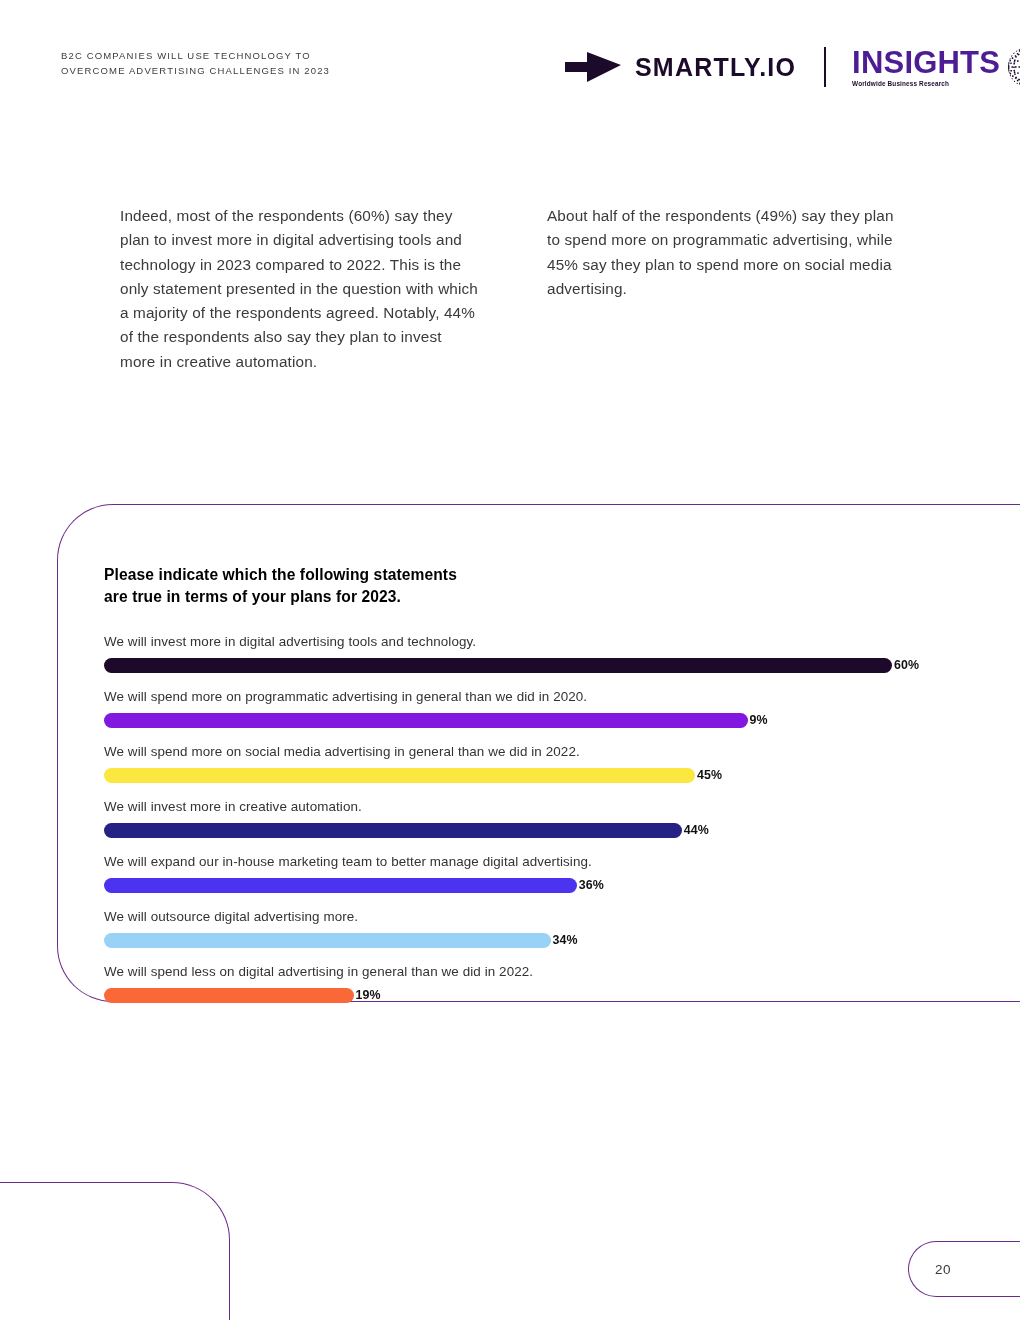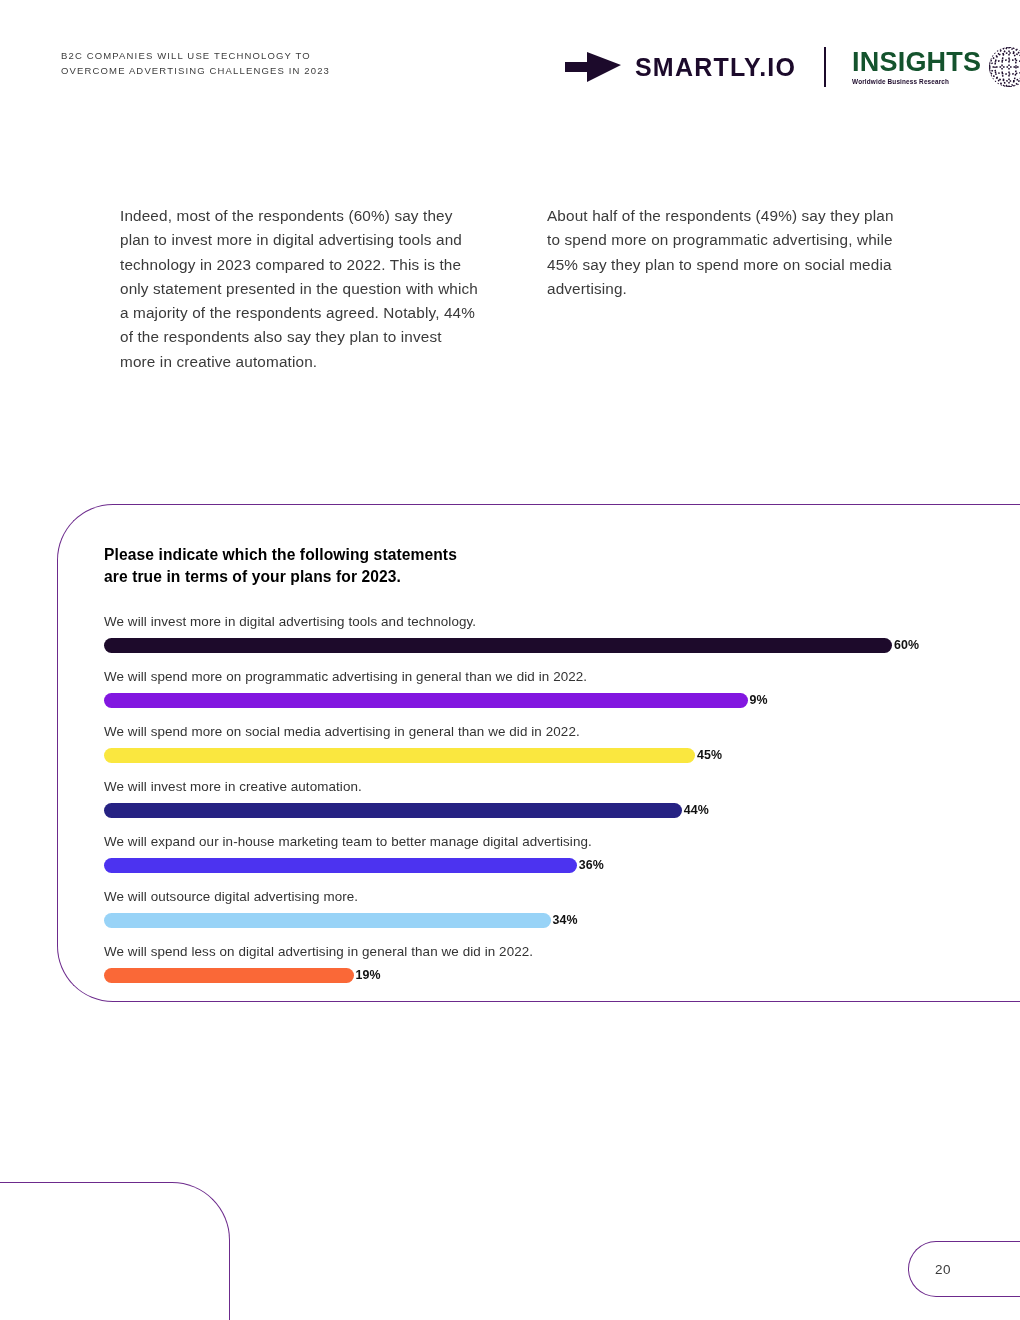--- a/index.html
+++ b/index.html
@@ -67,24 +67,24 @@
     display: flex;
     align-items: center;
   }
   .insights-text {
     display: flex;
     flex-direction: column;
     align-items: flex-start;
     margin-right: 7px;
   }
   .insights-word {
-    font-size: 27px;
+    font-size: 31px;
     font-weight: 700;
     letter-spacing: 0.2px;
-    color: #14532d;
+    color: #4c1d95;
     line-height: 1;
   }
   .insights-sub {
     font-size: 6.4px;
     font-weight: 700;
     letter-spacing: 0.15px;
     color: #1c0a2b;
     line-height: 1;
     margin-top: 3px;
   }
@@ -112,21 +112,21 @@
     border: 1.4px solid #6c2a8c;
     border-right: none;
     border-top-left-radius: 56px;
     border-bottom-left-radius: 56px;
     box-sizing: border-box;
   }
 
   .chart-inner {
     position: absolute;
     left: 104px;
-    top: 544px;
+    top: 564px;
     width: 830px;
   }
   .chart-title {
     font-size: 15.6px;
     font-weight: 700;
     line-height: 21.5px;
     color: #000000;
     letter-spacing: 0.1px;
     margin: 0 0 26px 0;
     white-space: pre-line;
@@ -253,21 +253,21 @@
 are true in terms of your plans for 2023.</h2>
   <div id="bars">
       <div class="bar-row">
         <div class="bar-label">We will invest more in digital advertising tools and technology.</div>
         <div class="bar-track">
           <div class="bar-fill" style="width: 788px; background: rgb(29, 10, 43);"></div>
           <span class="bar-value">60%</span>
         </div>
       </div>
       <div class="bar-row">
-        <div class="bar-label">We will spend more on programmatic advertising in general than we did in 2022.</div>
+        <div class="bar-label">We will spend more on programmatic advertising in general than we did in 2020.</div>
         <div class="bar-track">
           <div class="bar-fill" style="width: 643.533px; background: rgb(130, 23, 224);"></div>
           <span class="bar-value">9%</span>
         </div>
       </div>
       <div class="bar-row">
         <div class="bar-label">We will spend more on social media advertising in general than we did in 2022.</div>
         <div class="bar-track">
           <div class="bar-fill" style="width: 591px; background: rgb(250, 231, 63);"></div>
           <span class="bar-value">45%</span>

